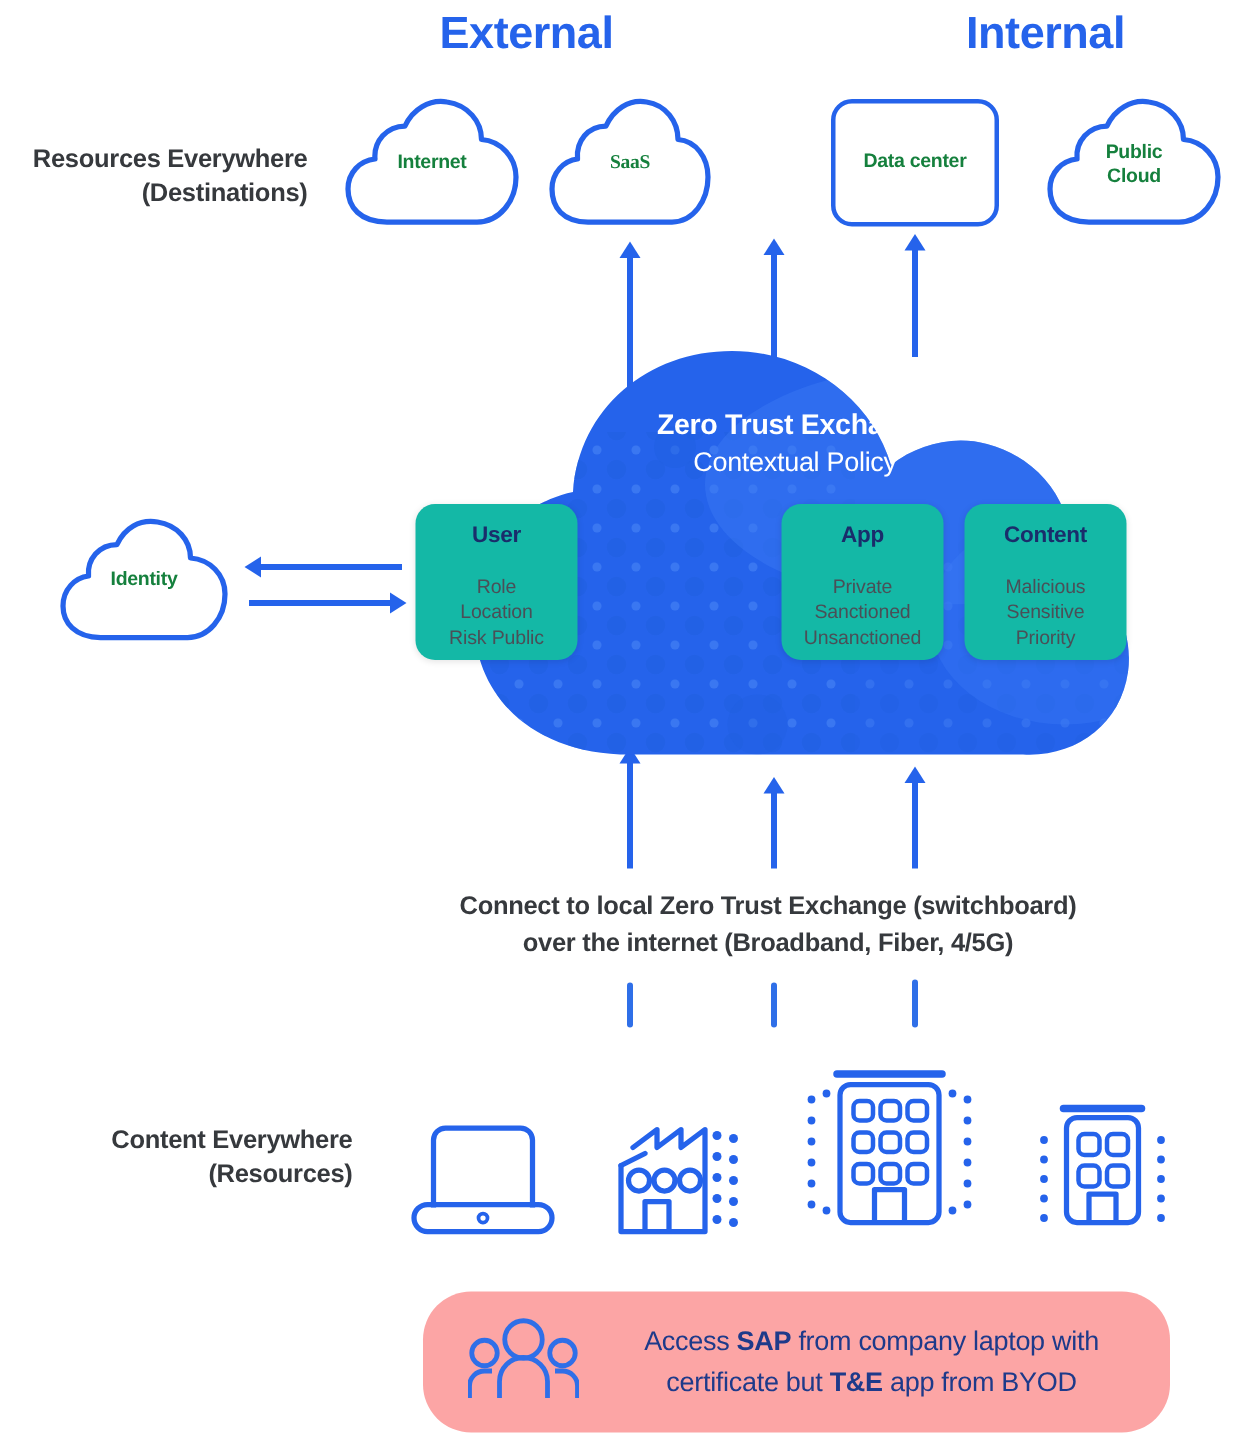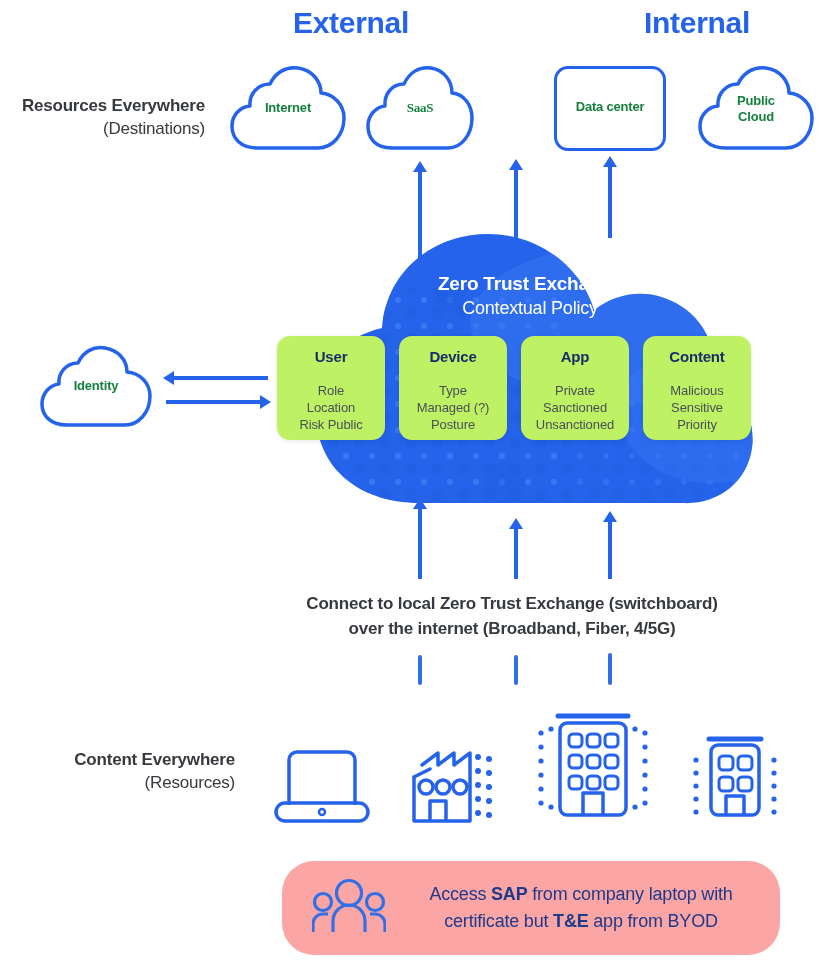--- a/index.html
+++ b/index.html
@@ -26,21 +26,21 @@
   
   .row-label {
     position: absolute;
     text-align: right;
     color: #36393d;
     font-weight: 700;
     font-size: 17px;
     line-height: 23px;
     letter-spacing: -0.2px;
   }
-  .row-label .sub { font-weight: 400; display: block; }
+  .row-label .sub { font-weight: 700; display: block; }
   #label-resources { left: 0px; top: 94px; width: 205px; }
   #label-entities  { left: 0px; top: 748px; width: 235px; }
 
   
   .res { position: absolute; }
   .res-text {
     position: absolute; left: 0; right: 0;
     text-align: center;
     color: #15803d;
     font-weight: 700;
@@ -111,21 +111,21 @@
     position: absolute; left: 300px; top: 298px; width: 460px;
     text-align: center; color: #ffffff;
     font-size: 18px; font-weight: 400; letter-spacing: -0.2px;
   }
 
   
   .pillar {
     position: absolute;
     top: 336px;
     height: 104px;
-    background: #bef264;
+    background: #14b8a6;
     border-radius: 13px;
     box-shadow: 0 1px 4px rgba(0,0,0,0.10);
     text-align: center;
     padding-top: 11px;
   }
   .pillar-title {
     color: #1a2d6b; font-weight: 700; font-size: 15px; line-height: 19px;
     letter-spacing: -0.2px;
   }
   .pillar-lines {
@@ -272,28 +272,20 @@
   <div id="zt-sub">Contextual Policy</div>
 
   <div class="pillar" id="pillar-0">
     <div class="pillar-title">User</div>
     <div class="pillar-lines">
       <div>Role</div>
       <div>Location</div>
       <div>Risk Public</div>
     </div>
   </div>
-  <div class="pillar" id="pillar-1">
-    <div class="pillar-title">Device</div>
-    <div class="pillar-lines">
-      <div>Type</div>
-      <div>Managed (?)</div>
-      <div>Posture</div>
-    </div>
-  </div>
   <div class="pillar" id="pillar-2">
     <div class="pillar-title">App</div>
     <div class="pillar-lines">
       <div>Private</div>
       <div>Sanctioned</div>
       <div>Unsanctioned</div>
     </div>
   </div>
   <div class="pillar" id="pillar-3">
     <div class="pillar-title">Content</div>

